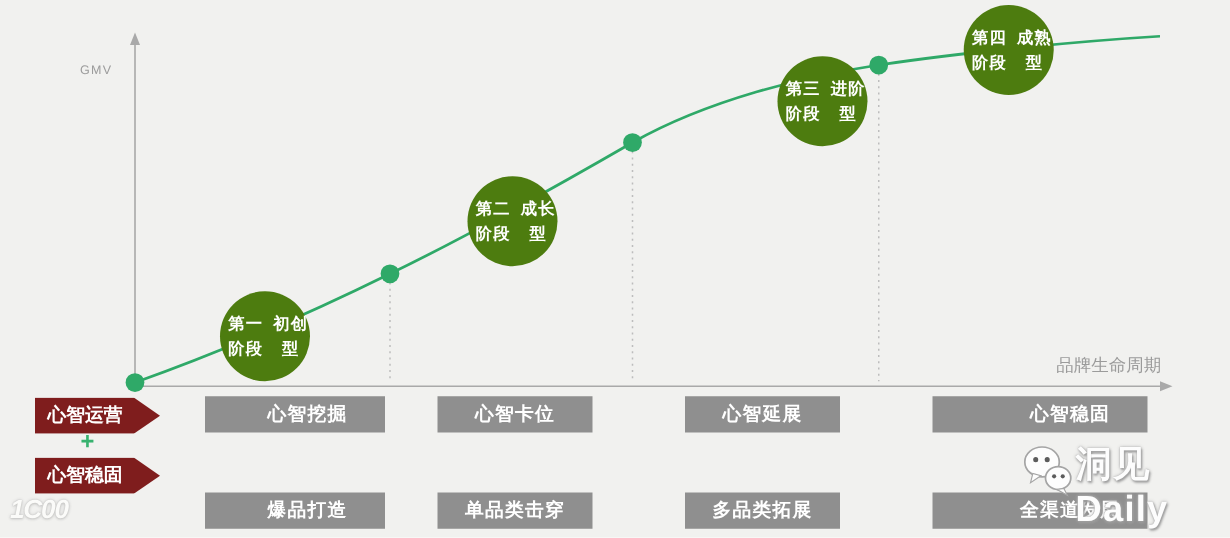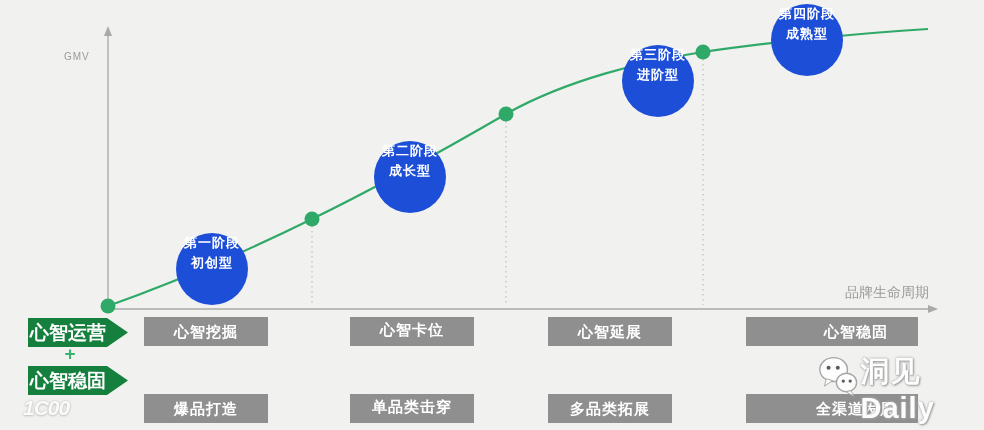--- a/index.html
+++ b/index.html
@@ -6,51 +6,50 @@
   body{font-family:"Liberation Sans","DejaVu Sans",sans-serif;}
   .canvas{
     position:relative;width:984px;height:430px;background:#f1f1ef;overflow:hidden;
   }
   .layer{position:absolute;left:0;top:0;width:984px;height:430px;}
   .axis-label{position:absolute;color:#9b9b9b;font-size:14px;}
   .gmv{left:64px;top:51px;font-size:10px;letter-spacing:1px;}
   .xlabel{left:845px;top:284px;}
   .stage-circle{
     position:absolute;width:72px;height:72px;border-radius:50%;
-    background:#1d4ed8;color:#ffffff;font-weight:bold;font-size:13px;
-    display:flex;flex-direction:column;align-items:center;justify-content:flex-start;
+    background:#4d7c0f;color:#ffffff;font-weight:bold;font-size:13px;
+    display:flex;flex-direction:row;align-items:center;justify-content:flex-end;
     text-align:center;line-height:20px;letter-spacing:1px;
   }
   .arrow-tag{
-    position:absolute;left:28px;width:100px;height:29px;background:#15803d;
-    color:#fff;font-weight:bold;font-size:19px;line-height:29px;text-align:center;
+    position:absolute;left:28px;width:100px;height:29px;background:#7f1d1d;
+    color:#fff;font-weight:bold;font-size:15px;line-height:29px;text-align:center;
     clip-path:polygon(0 0,79% 0,100% 50%,79% 100%,0 100%);
     padding-right:0;box-sizing:border-box;
   }
   .arrow-tag span{display:block;width:80px;}
   .plus-sign{
     position:absolute;left:58px;top:344px;width:24px;height:20px;
     color:#38b26f;font-size:19px;font-weight:bold;text-align:center;line-height:20px;
   }
   .gray-box{
     position:absolute;width:124px;height:29px;background:#8f8f8f;
     color:#ffffff;font-weight:bold;font-size:15px;line-height:29px;text-align:center;
     letter-spacing:1px;
   }
   .row1{top:317px;}
   .row2{top:364px;margin-top:30px;}
-  .col1{left:144px;}
-  .col2{left:350px;font-family:Liberation Mono, monospace;}
+  .col1{left:164px;padding-left:20px;}
+  .col2{left:350px;}
   .col3{left:548px;}
   .col4{left:746px;padding-left:48px;}
   .wm-left{
     position:absolute;left:8px;top:396px;display:flex;align-items:center;
     color:#fbfbf9;font-weight:bold;
     text-shadow:0 0 1px #c2c2c0,0 1px 2px #c8c8c6,0 0 3px #cecece;
-    margin-left:15px;
   }
   .wm-left .logo-mark{font-size:21px;font-style:italic;margin-right:6px;letter-spacing:-1px;}
   .wm-left .logo-text{font-size:23px;letter-spacing:3px;}
   .wm-right{
     position:absolute;left:818px;top:352px;display:flex;align-items:flex-start;
   }
   .wm-right .wm-text{
     color:#fdfdfd;font-weight:bold;font-size:29px;letter-spacing:1px;
     text-shadow:0 0 1px #a9a9a9,1px 1px 2px #9a9a9a,0 0 3px #bdbdbd;
   }

